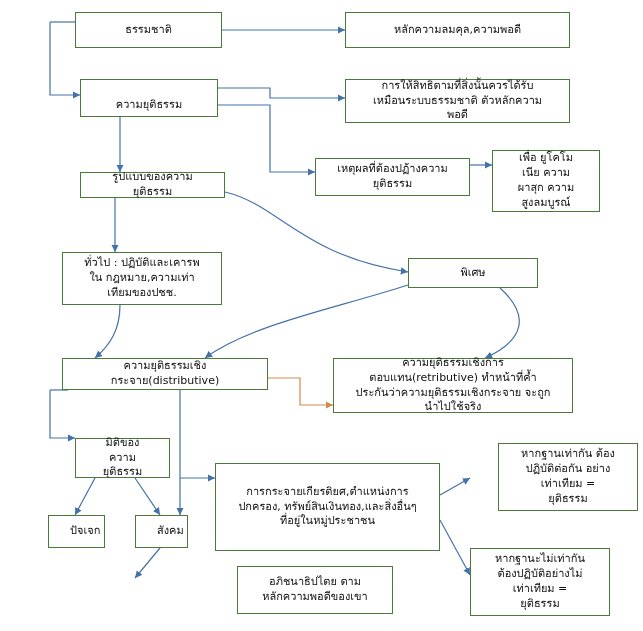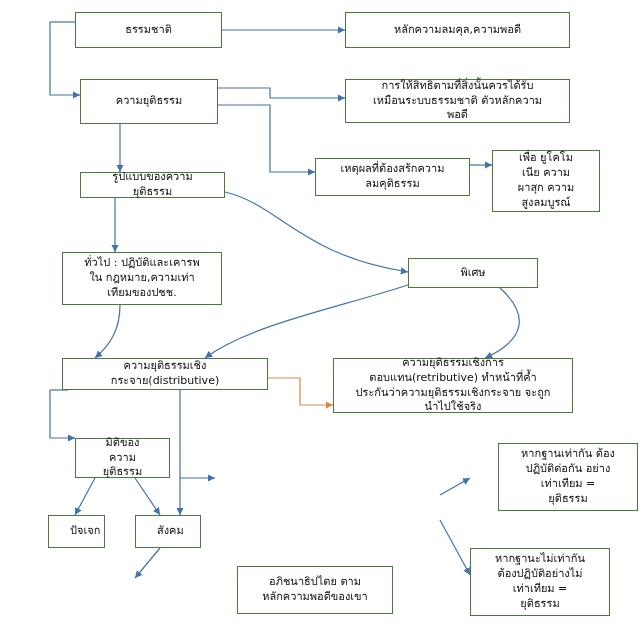--- a/index.html
+++ b/index.html
@@ -113,38 +113,38 @@
   </svg>
 
   <div class="node" style="left:75px; top:12px; width:147px; height:36px;">
     <span>ธรรมชาติ</span>
   </div>
 
   <div class="node" style="left:345px; top:12px; width:225px; height:36px;">
     <span>หลักความลมคุล,ความพอดี</span>
   </div>
 
-  <div class="node" style="left:80px; top:79px; width:138px; height:45px;">
+  <div class="node" style="left:80px; top:79px; width:138px; height:38px;align-items:flex-end;">
     <span>ความยุติธรรม</span>
   </div>
 
   <div class="node" style="left:345px; top:79px; width:225px; height:44px;">
     <span>การให้สิทธิตามที่สิ่งนั้นควรได้รับ เหมือนระบบธรรมชาติ ตัวหลักความพอดี</span>
   </div>
 
   <div class="node" style="left:492px; top:150px; width:108px; height:62px;">
     <span>เพื่อ ยูโคโมเนีย ความผาสุก ความสูงลมบูรณ์</span>
   </div>
 
   <div class="node" style="left:80px; top:172px; width:145px; height:26px;text-align:center;">
     <span>รูปแบบของความยุติธรรม</span>
   </div>
 
   <div class="node" style="left:315px; top:158px; width:155px; height:38px;">
-    <span>เหตุผลที่ต้องสร้กความลมคุติธรรม</span>
+    <span>เหตุผลที่ต้องปฏ้างความยุติธรรม</span>
   </div>
 
   <div class="node" style="left:62px; top:252px; width:160px; height:53px;">
     <span>ทั่วไป : ปฏิบัติและเคารพใน กฎหมาย,ความเท่าเทียมของปชช.</span>
   </div>
 
   <div class="node" style="left:408px; top:258px; width:130px; height:30px;">
     <span>พิเศษ</span>
   </div>
 
@@ -157,29 +157,32 @@
   </div>
 
   <div class="node" style="left:333px; top:358px; width:240px; height:55px;">
     <span>ความยุติธรรมเชิงการตอบแทน(retributive) ทำหน้าที่ค้ำประกันว่าความยุติธรรมเชิงกระจาย จะถูกนำไปใช้จริง</span>
   </div>
 
   <div class="node" style="left:48px; top:515px; width:57px; height:33px;">
     <span>ปัจเจก</span>
   </div>
 
-  <div class="node" style="left:135px; top:515px; width:66px; height:33px;">
+  <div class="node" style="left:135px; top:515px; width:53px; height:33px;">
     <span>สังคม</span>
   </div>
 
 
   <div class="node" style="left:237px; top:566px; width:156px; height:48px;">
     <span>อภิชนาธิปไตย ตามหลักความพอดีของเขา</span>
   </div>
 
+  <div class="node" style="left:215px; top:463px; width:225px; height:88px;">
+    <span>การกระจายเกียรติยศ,ตำแหน่งการปกครอง, ทรัพย์สินเงินทอง,และสิ่งอื่นๆที่อยู่ในหมู่ประชาชน</span>
+  </div>
 
   <div class="node" style="left:470px; top:443px; width:140px; height:68px;margin-left:28px;">
     <span>หากฐานเท่ากัน ต้องปฏิบัติต่อกัน อย่างเท่าเทียม = ยุติธรรม</span>
   </div>
 
   <div class="node" style="left:470px; top:548px; width:140px; height:68px;">
     <span>หากฐานะไม่เท่ากัน ต้องปฏิบัติอย่างไม่เท่าเทียม = ยุติธรรม</span>
   </div>
 
 </div>

